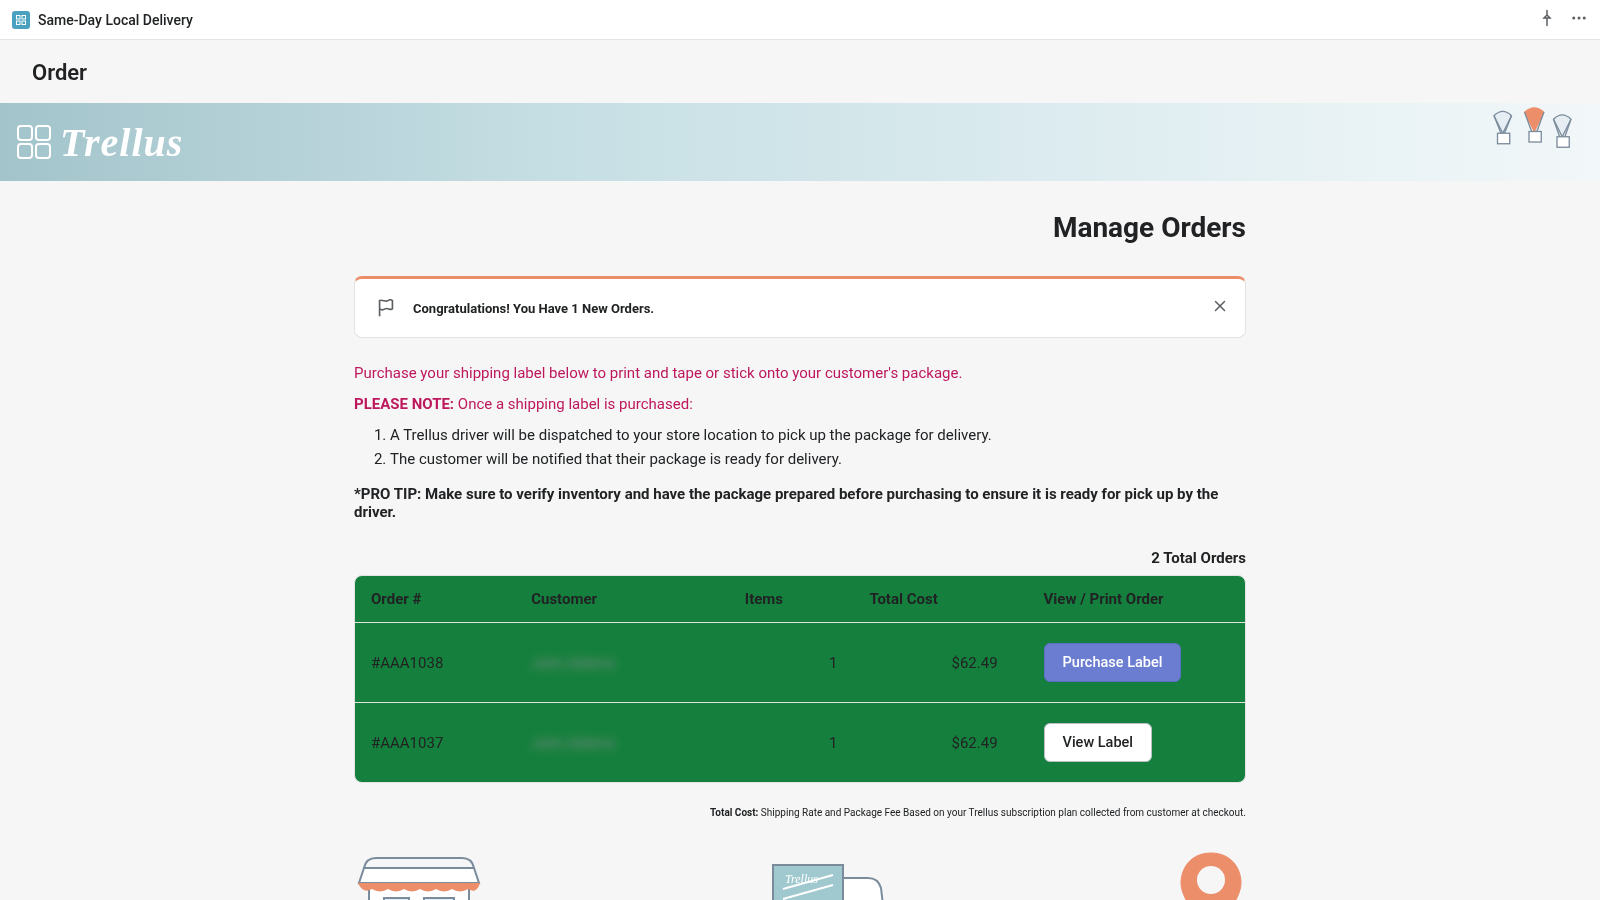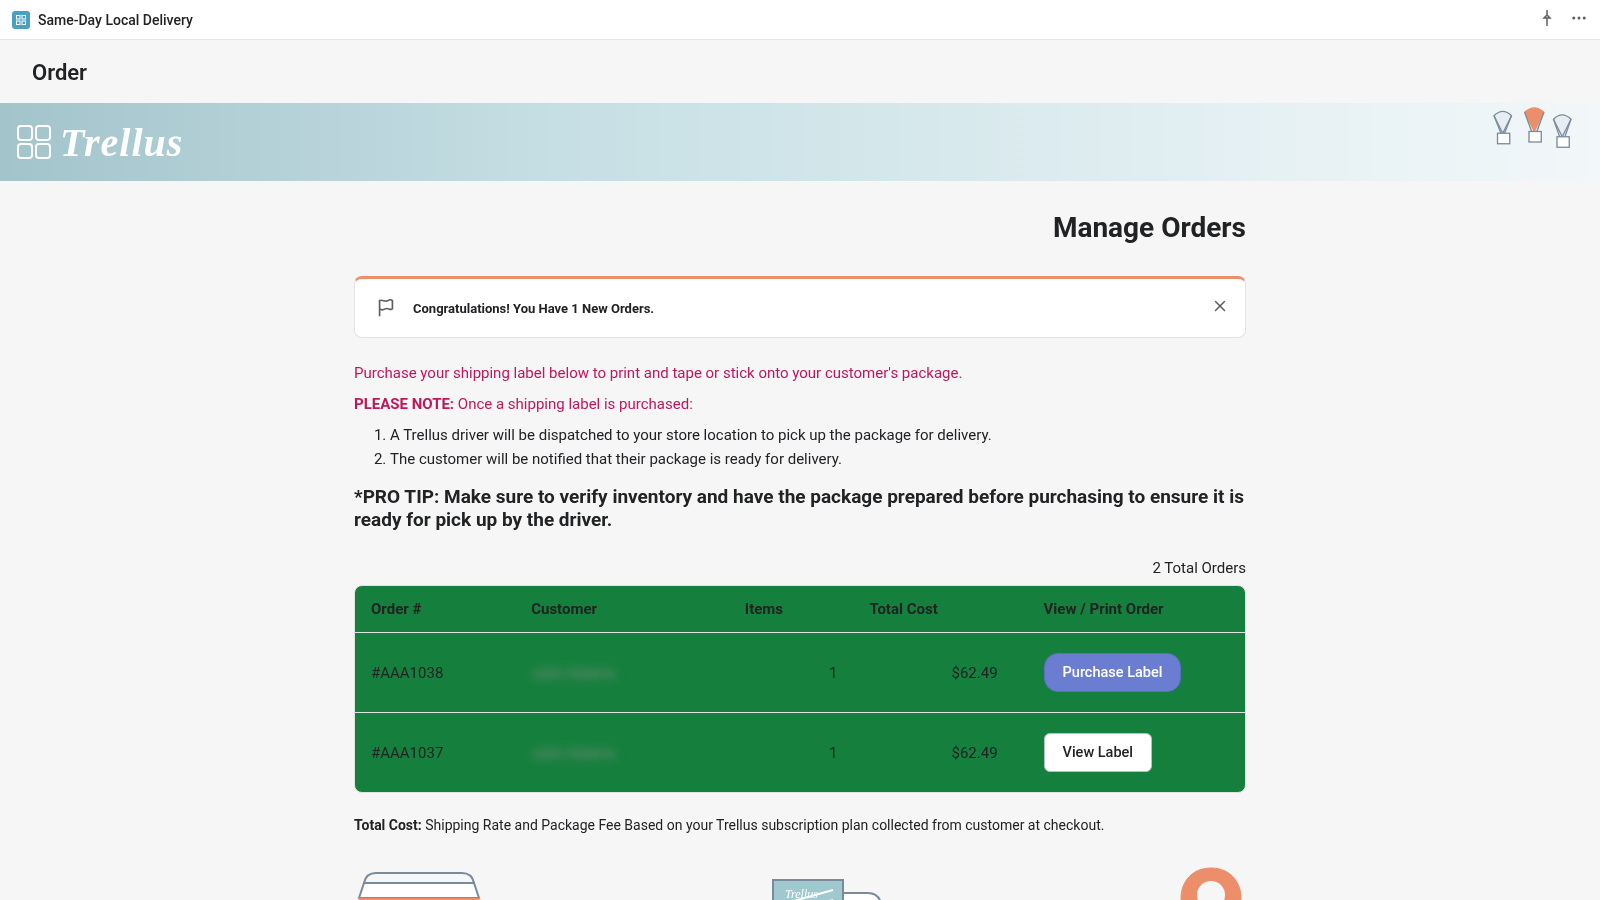--- a/index.html
+++ b/index.html
@@ -33,39 +33,39 @@
   .alert { border: 1px solid #e1e3e5; border-top: 3px solid #ed8e6a; border-radius: 8px; background: #fff; padding: 18px 20px; display: flex; align-items: center; gap: 16px; position: relative; margin-bottom: 24px; }
   .alert-icon { width: 22px; height: 22px; }
   .alert-text { font-size: 13px; font-weight: 700; }
   .alert-close { position: absolute; right: 16px; top: 50%; transform: translateY(-50%); cursor: pointer; color: #5c5f62; }
   .alert-close svg { width: 18px; height: 18px; }
 
   
   .info { font-size: 15px; line-height: 1.5; margin-bottom: 8px; color: #be185d; }
   .info .bold { font-weight: 700; }
   .info-list { padding-left: 36px; margin: 6px 0 14px; font-size: 15px; line-height: 1.6; }
-  .tip { font-size: 19px; font-weight: 700; margin-bottom: 28px; }
-
-  
-  .table-summary { text-align: right; font-size: 15px; margin-bottom: 8px; color: #202223; }
+  .tip { font-size: 15px; font-weight: 700; margin-bottom: 28px; }
+
+  
+  .table-summary { text-align: right; font-size: 15px; margin-bottom: 8px; color: #202223; font-weight: bold; }
   .orders-table { width: 100%; border: 1px solid #e1e3e5; border-radius: 8px; background: #15803d; border-collapse: separate; border-spacing: 0; overflow: hidden; }
   .orders-table thead th { text-align: left; font-size: 15px; font-weight: 700; padding: 14px 16px; border-bottom: 1px solid #e1e3e5; }
   .orders-table tbody td { padding: 20px 16px; border-bottom: 1px solid #e1e3e5; font-size: 15px; vertical-align: middle; }
   .orders-table tbody tr:last-child td { border-bottom: none; }
   .col-items, .col-cost { text-align: right; }
   .col-header-items, .col-header-cost { text-align: right; }
 
   .btn { display: inline-block; padding: 10px 18px; border-radius: 6px; font-size: 14.5px; font-weight: 500; cursor: pointer; border: 1px solid transparent; }
-  .btn-primary { background: #6b7dd1; color: #fff; border-color: #5d6fc3; border-radius: 14px; }
+  .btn-primary { background: #6b7dd1; color: #fff; border-color: #5d6fc3; }
   .btn-secondary { background: #fff; color: #202223; border-color: #babfc3; }
 
   .blurred { filter: blur(5px); color: #888; display: inline-block; }
 
   
-  .footer-note { font-size: 14px; margin-top: 24px; margin-bottom: 30px; }
+  .footer-note { font-size: 10px; margin-top: 24px; margin-bottom: 30px; text-align: right; }
   .footer-note .bold { font-weight: 700; }
 
   
   .illust-row { display: flex; align-items: center; justify-content: space-between; gap: 20px; }
   .illust-slot { flex: 0 0 auto; }
 </style>
 </head>
 <body>
 
 <div class="topbar">

